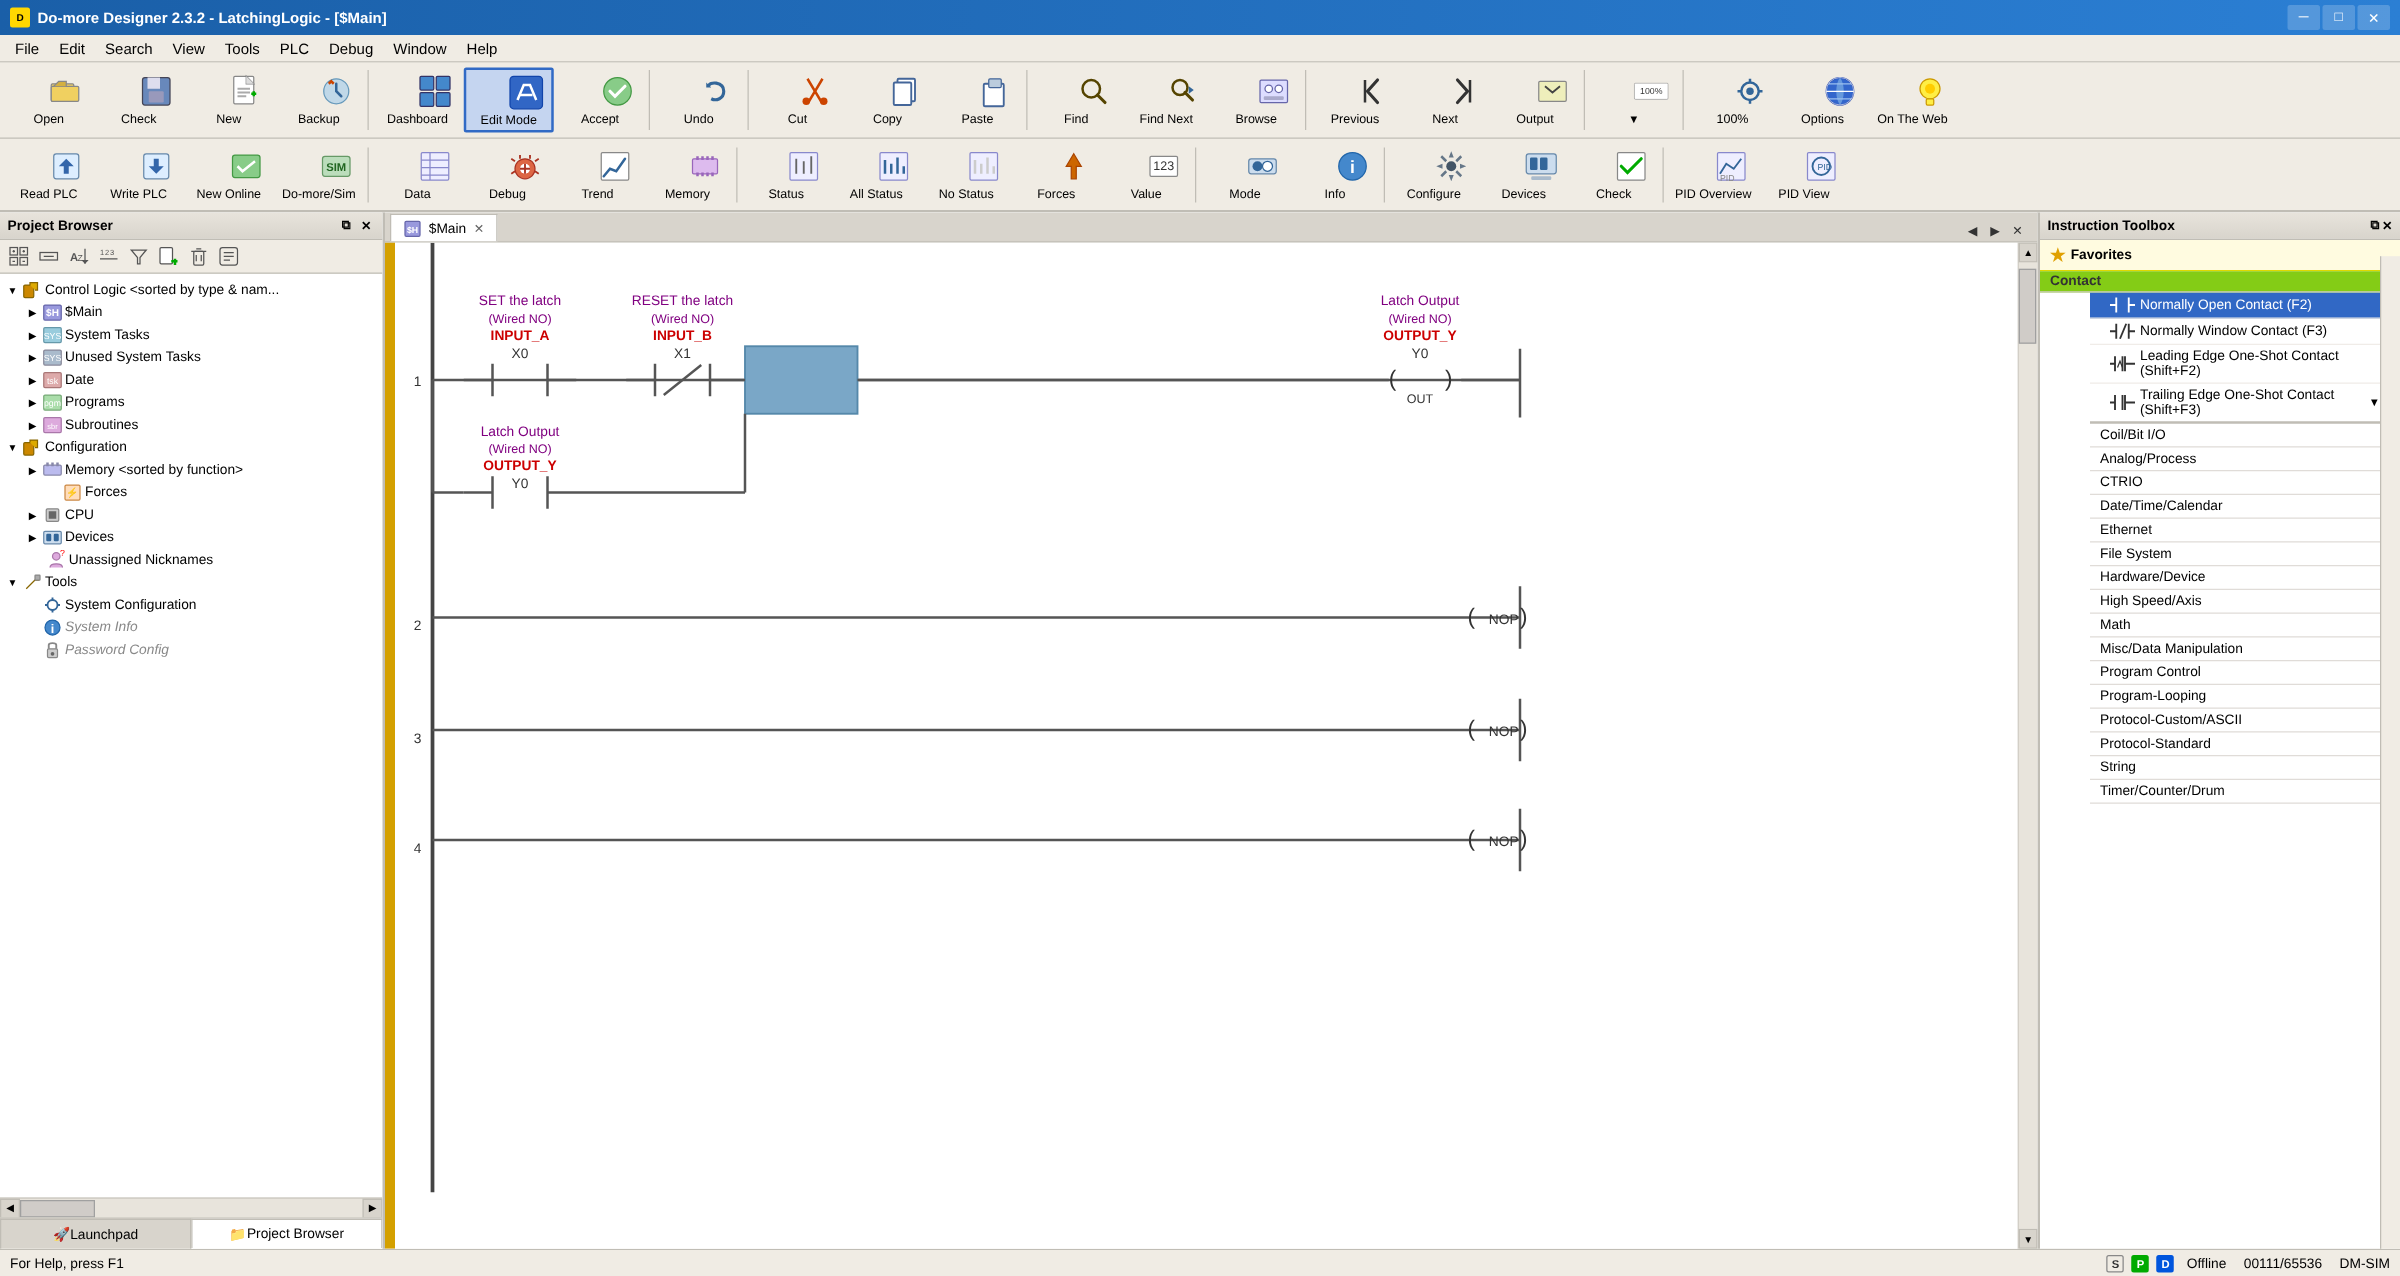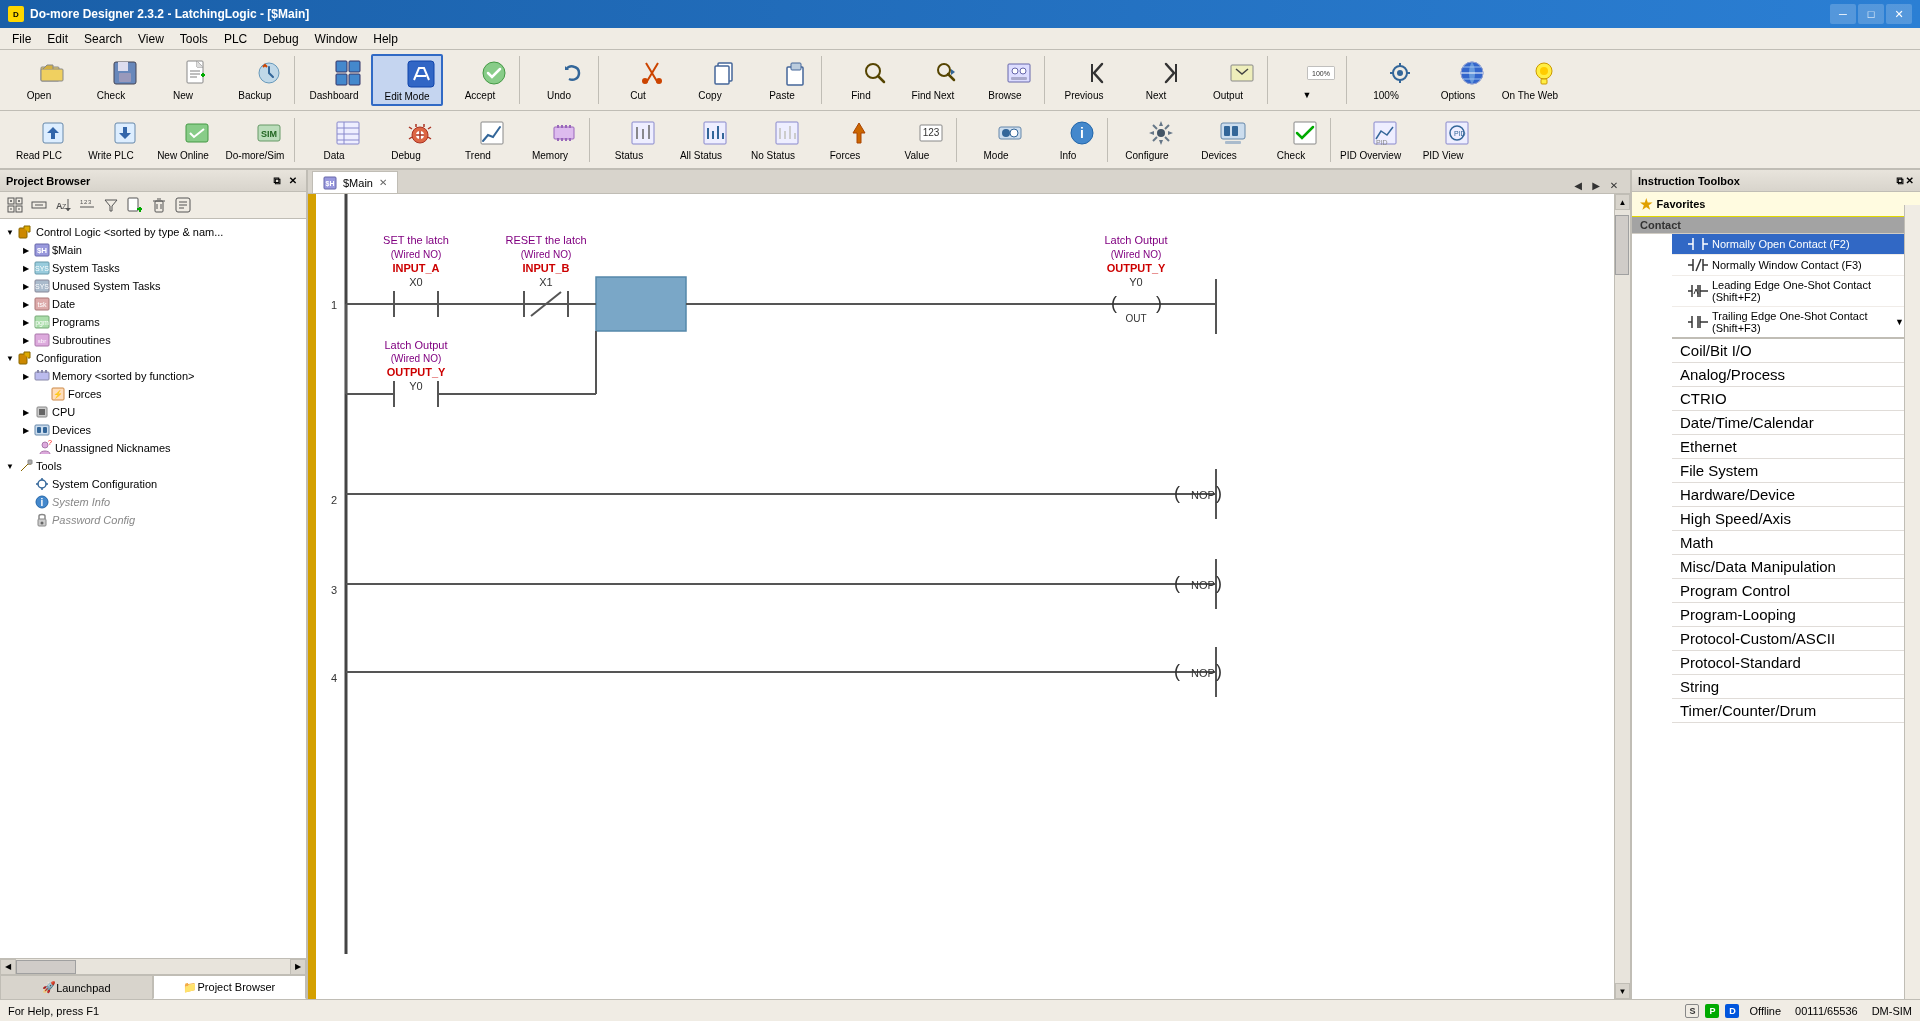--- a/index.html
+++ b/index.html
@@ -60,26 +60,26 @@
     .editor-tab-icons { display: flex; gap: 2px; margin-left: auto; padding-right: 4px; }
     .tab-nav-btn { width: 16px; height: 16px; cursor: pointer; display: flex; align-items: center; justify-content: center; font-size: 10px; color: #333; }
     .editor-content { flex: 1; display: flex; overflow: hidden; position: relative; }
     .ladder-area { flex: 1; overflow: auto; background: white; position: relative; }
     
     
     .instr-toolbox { width: 290px; min-width: 290px; background: white; border-left: 2px solid #c0bdb5; display: flex; flex-direction: column; overflow: hidden; }
     .toolbox-header { background: linear-gradient(to bottom, #e8e4dc, #d8d4cc); height: 22px; display: flex; align-items: center; justify-content: space-between; padding: 0 6px; border-bottom: 1px solid #c0bdb5; font-weight: bold; font-size: 11px; }
     .toolbox-favorites { background: #fffbe0; padding: 4px 8px; display: flex; align-items: center; gap: 4px; font-size: 11px; font-weight: bold; border-bottom: 1px solid #e0d800; }
     .star-icon { color: #e0a000; font-size: 14px; }
-    .toolbox-section { padding: 2px 8px; font-size: 11px; font-weight: bold; color: #333; background: #a3a3a3; border-bottom: 1px solid #d0ccc4; }
+    .toolbox-section { padding: 2px 8px; font-size: 11px; font-weight: bold; color: #333; background: #84cc16; border-bottom: 1px solid #d0ccc4; }
     .toolbox-item { padding: 3px 16px; font-size: 11px; cursor: pointer; border-bottom: 1px solid #f0ece8; display: flex; align-items: center; gap: 4px; }
     .toolbox-item.active { background: #3168c5; color: white; }
     .toolbox-item .item-icon { width: 20px; height: 14px; display: flex; align-items: center; justify-content: center; }
     .toolbox-list { flex: 1; overflow-y: auto; padding-left: 40px; }
-    .toolbox-cat { padding: 3px 8px; font-size: 15px; cursor: pointer; border-bottom: 1px solid #e0dcd8; display: flex; align-items: center; justify-content: space-between; }
+    .toolbox-cat { padding: 3px 8px; font-size: 11px; cursor: pointer; border-bottom: 1px solid #e0dcd8; display: flex; align-items: center; justify-content: space-between; }
 
     
     :root {
       --purple: #800080;
       --red: #cc0000;
       --blue: #0000cc;
     }
   </style>
 </head>
 <body>

